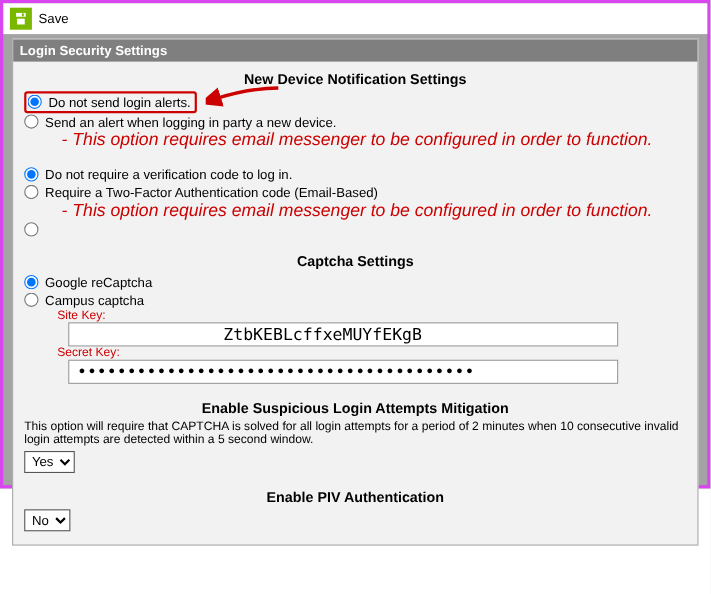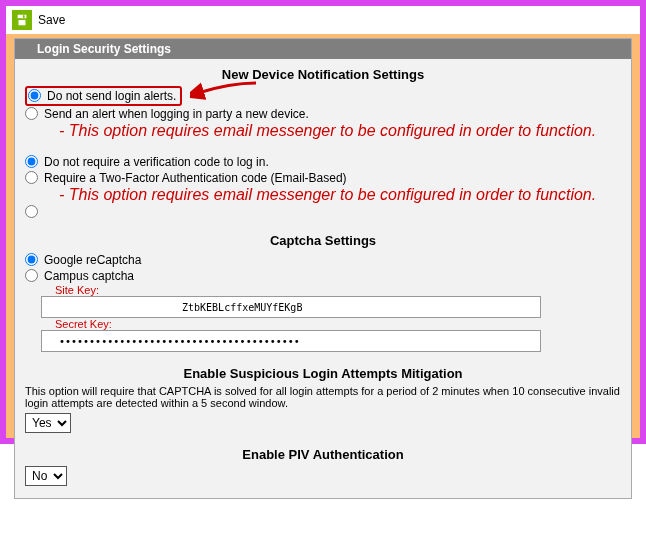--- a/index.html
+++ b/index.html
@@ -9,25 +9,25 @@
     }
     body {
       font-family: Arial, sans-serif;
       font-size: 12px;
       color: #000;
       width: 646px;
       height: 540px;
       background: #fff;
     }
     .outer-frame {
-      border: 6px solid #d946ef;
+      border: 3px solid #d946ef;
       width: 646px;
       height: 444px;
       position: relative;
-      background: #fdba74;
+      background: #a3a3a3;
     }
     .toolbar {
       padding: 4px 6px;
       display: flex;
       align-items: center;
       gap: 6px;
       background: #fff;
     }
     .save-icon {
       width: 20px;
@@ -44,21 +44,21 @@
     .content-panel {
       margin: 4px 8px;
       background: #f2f2f2;
       border: 1px solid #aaa;
     }
     .panel-header {
       background: #7f7f7f;
       color: #fff;
       font-weight: bold;
       font-size: 12px;
-      padding: 3px 22px;
+      padding: 3px 6px;
     }
     .panel-body {
       padding: 8px 10px;
     }
     .section {
       margin-bottom: 14px;
     }
     .section-title {
       font-weight: bold;
       font-size: 13px;
@@ -101,27 +101,27 @@
     .desc-text {
       font-size: 11px;
       margin-bottom: 4px;
     }
     .field-label {
       color: #cc0000;
       font-size: 11px;
       margin-left: 30px;
     }
     .text-input {
-      margin-left: 16px;
+      margin-left: 40px;
       width: 500px;
       height: 22px;
       border: 1px solid #999;
-      padding: 2px 17px;
+      padding: 2px 7px;
       font-family: monospace;
-      font-size: 10px;
+      font-size: 15px;
       background: #fff;
     }
     .site-key-input {
       padding-left: 140px;
     }
     select {
       border: 1px solid #555;
       background: #fff;
       font-size: 12px;
       padding: 1px 2px;

